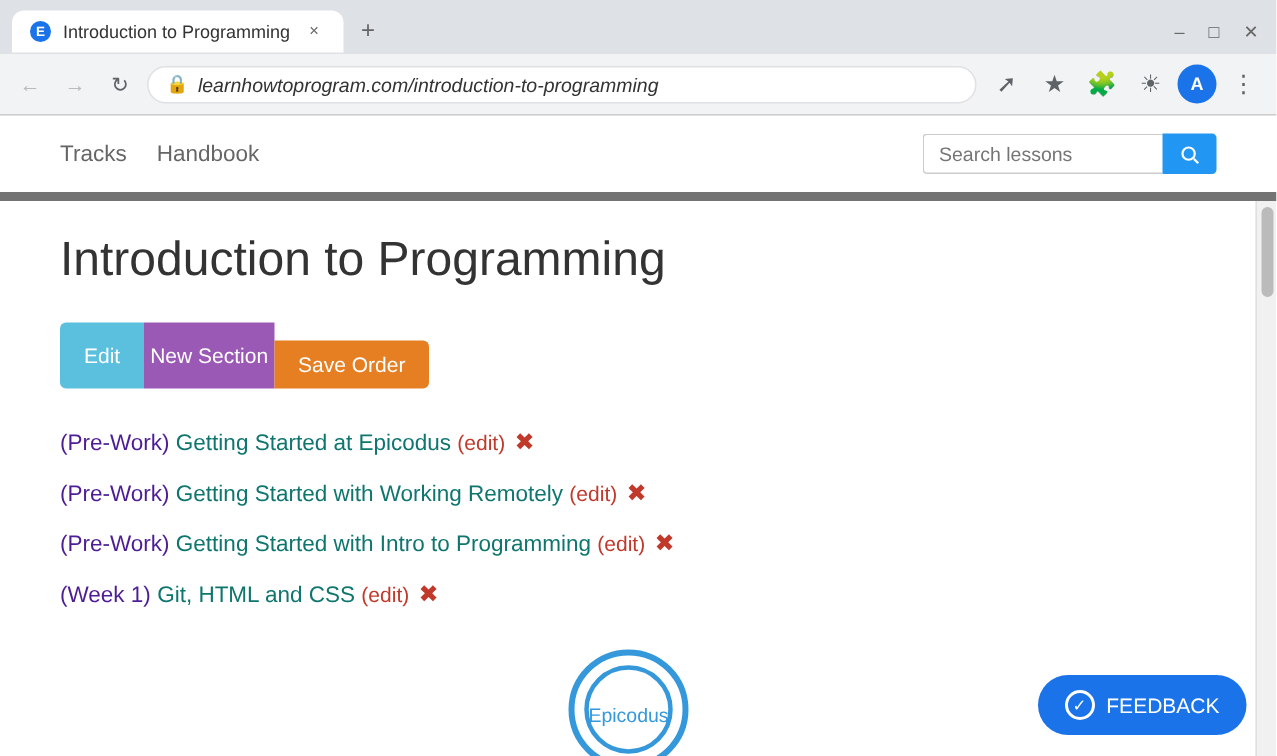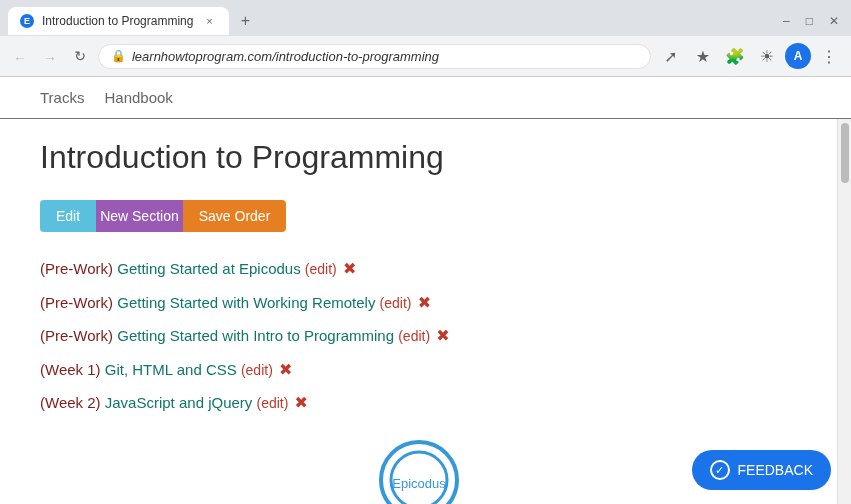--- a/index.html
+++ b/index.html
@@ -119,21 +119,21 @@
       background: #bbb;
       border-radius: 4px;
       margin: 4px auto;
     }
 
     
     .site-nav {
       display: flex;
       align-items: center;
       padding: 12px 40px;
-      border-bottom: 1px solid #737373;
+      border-bottom: 6px solid #737373;
       gap: 20px;
     }
     .site-nav-link {
       font-size: 15px;
       color: #666;
       text-decoration: none;
       cursor: pointer;
     }
     .search-container {
       margin-left: auto;
@@ -196,33 +196,34 @@
       border-radius: 0;
     }
     .btn-save-order {
       background: #e67e22;
       color: white;
       border: none;
       padding: 8px 16px;
       font-size: 14px;
       cursor: pointer;
       border-radius: 0 4px 4px 0;
+      margin-top: 12px;
     }
 
     
     .lesson-list {
       list-style: none;
       line-height: 2.1;
     }
     .lesson-item {
       font-size: 15px;
       color: #333;
     }
     .lesson-section {
-      color: #7f1d1d;
+      color: #4c1d95;
     }
     .lesson-link {
       color: #0f766e;
       text-decoration: none;
       cursor: pointer;
     }
     .edit-link {
       color: #c0392b;
       font-size: 14px;
       cursor: pointer;
@@ -307,20 +308,29 @@
       <div class="toolbar-icon">☀</div>
       <div class="profile-icon">A</div>
       <div class="toolbar-icon">⋮</div>
     </div>
   </div>
 </div>
 
 <div class="site-nav">
   <a class="site-nav-link">Tracks</a>
   <a class="site-nav-link">Handbook</a>
+  <div class="search-container">
+    <input class="search-input" type="text" placeholder="Search lessons" style="">
+    <button class="search-btn">
+      <svg width="14" height="14" viewBox="0 0 24 24" fill="none" stroke="white" stroke-width="2.5">
+        <circle cx="11" cy="11" r="7"></circle>
+        <line x1="17" y1="17" x2="22" y2="22"></line>
+      </svg>
+    </button>
+  </div>
 </div>
 
 <div class="page-content">
   <div class="main-area">
     <div class="page-body">
       <h1 class="page-title">Introduction to Programming</h1>
 
       <div class="action-buttons">
         <button class="btn-edit">Edit</button>
         <button class="btn-new-section">New Section</button>
@@ -345,26 +355,20 @@
           <a class="lesson-link">Getting Started with Intro to Programming</a>
           <span class="edit-link"> (edit)</span>
           <span class="delete-x"> ✖</span>
         </li>
         <li class="lesson-item">
           <span class="lesson-section">(Week 1) </span>
           <a class="lesson-link">Git, HTML and CSS</a>
           <span class="edit-link"> (edit)</span>
           <span class="delete-x"> ✖</span>
         </li>
-        <li class="lesson-item">
-          <span class="lesson-section">(Week 2) </span>
-          <a class="lesson-link">JavaScript and jQuery</a>
-          <span class="edit-link"> (edit)</span>
-          <span class="delete-x"> ✖</span>
-        </li>
       </ul>
 
       <div class="epicodus-area">
         <div class="epicodus-logo-circle">
           <svg width="60" height="60" viewBox="0 0 60 60">
             <circle cx="30" cy="30" r="28" fill="none" stroke="#3498db" stroke-width="3"></circle>
             <text x="30" y="38" text-anchor="middle" font-size="13" fill="#3498db" font-family="Arial">Epicodus</text>
           </svg>
         </div>
       </div>

